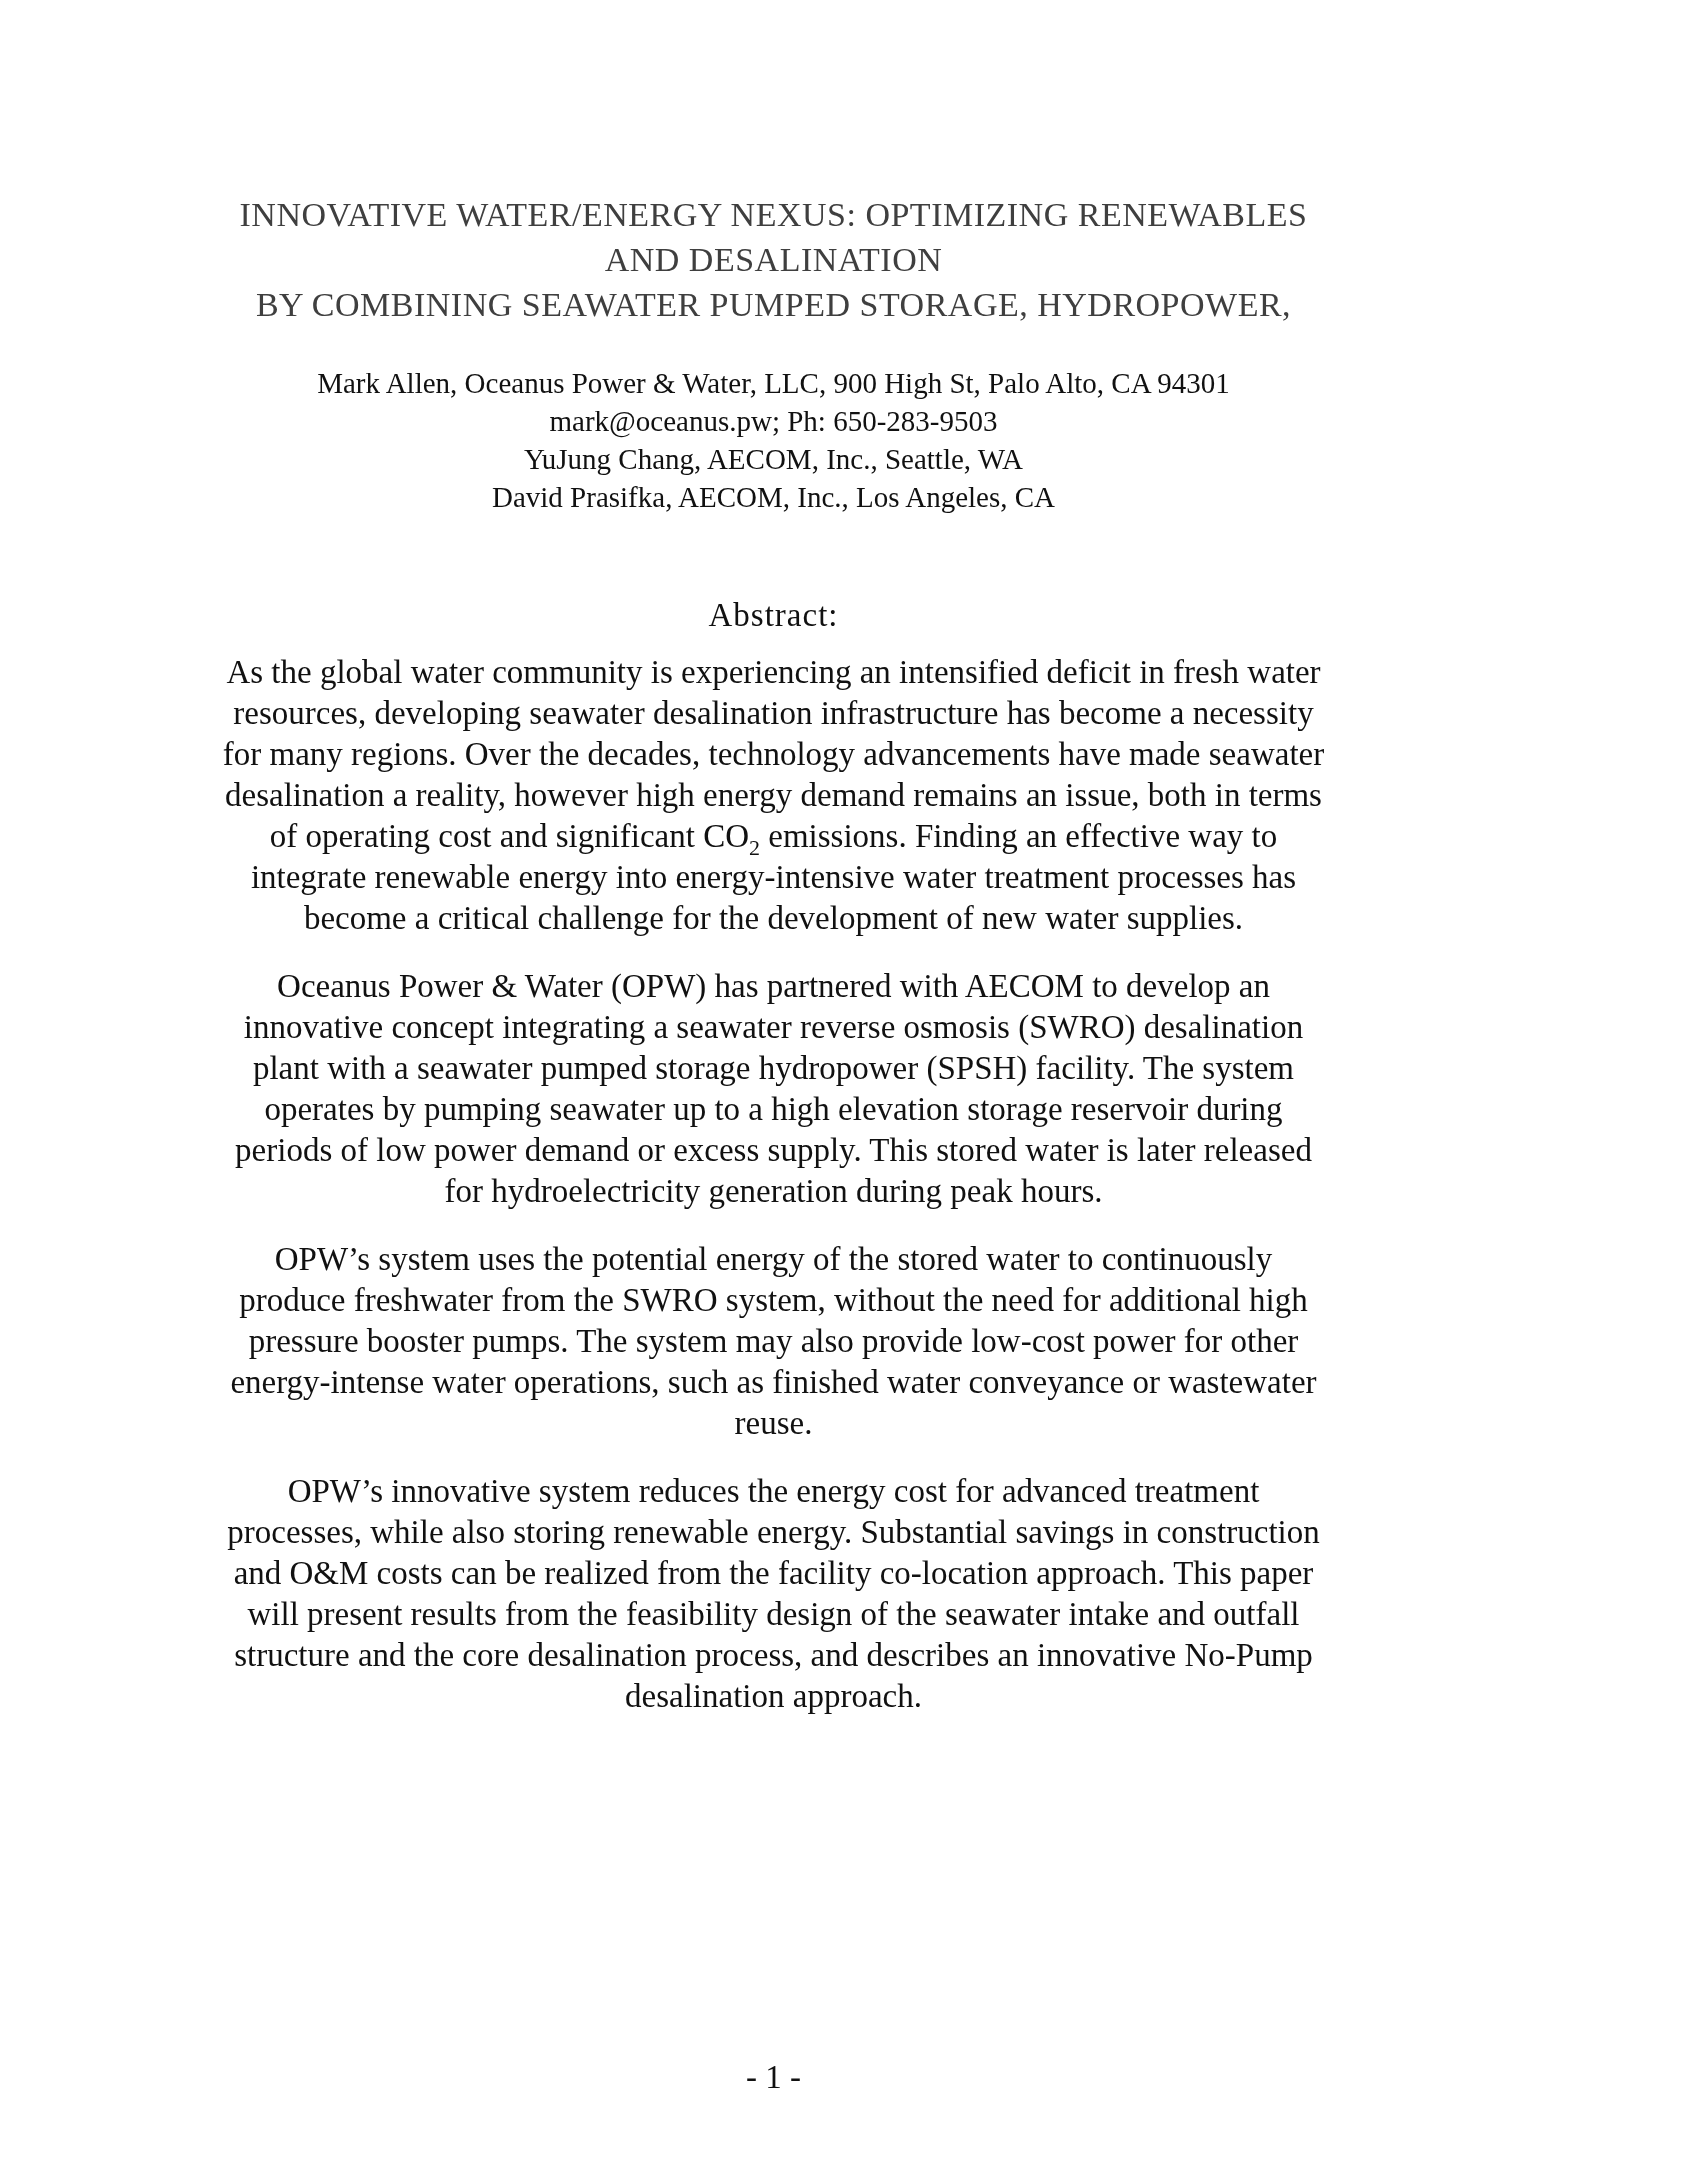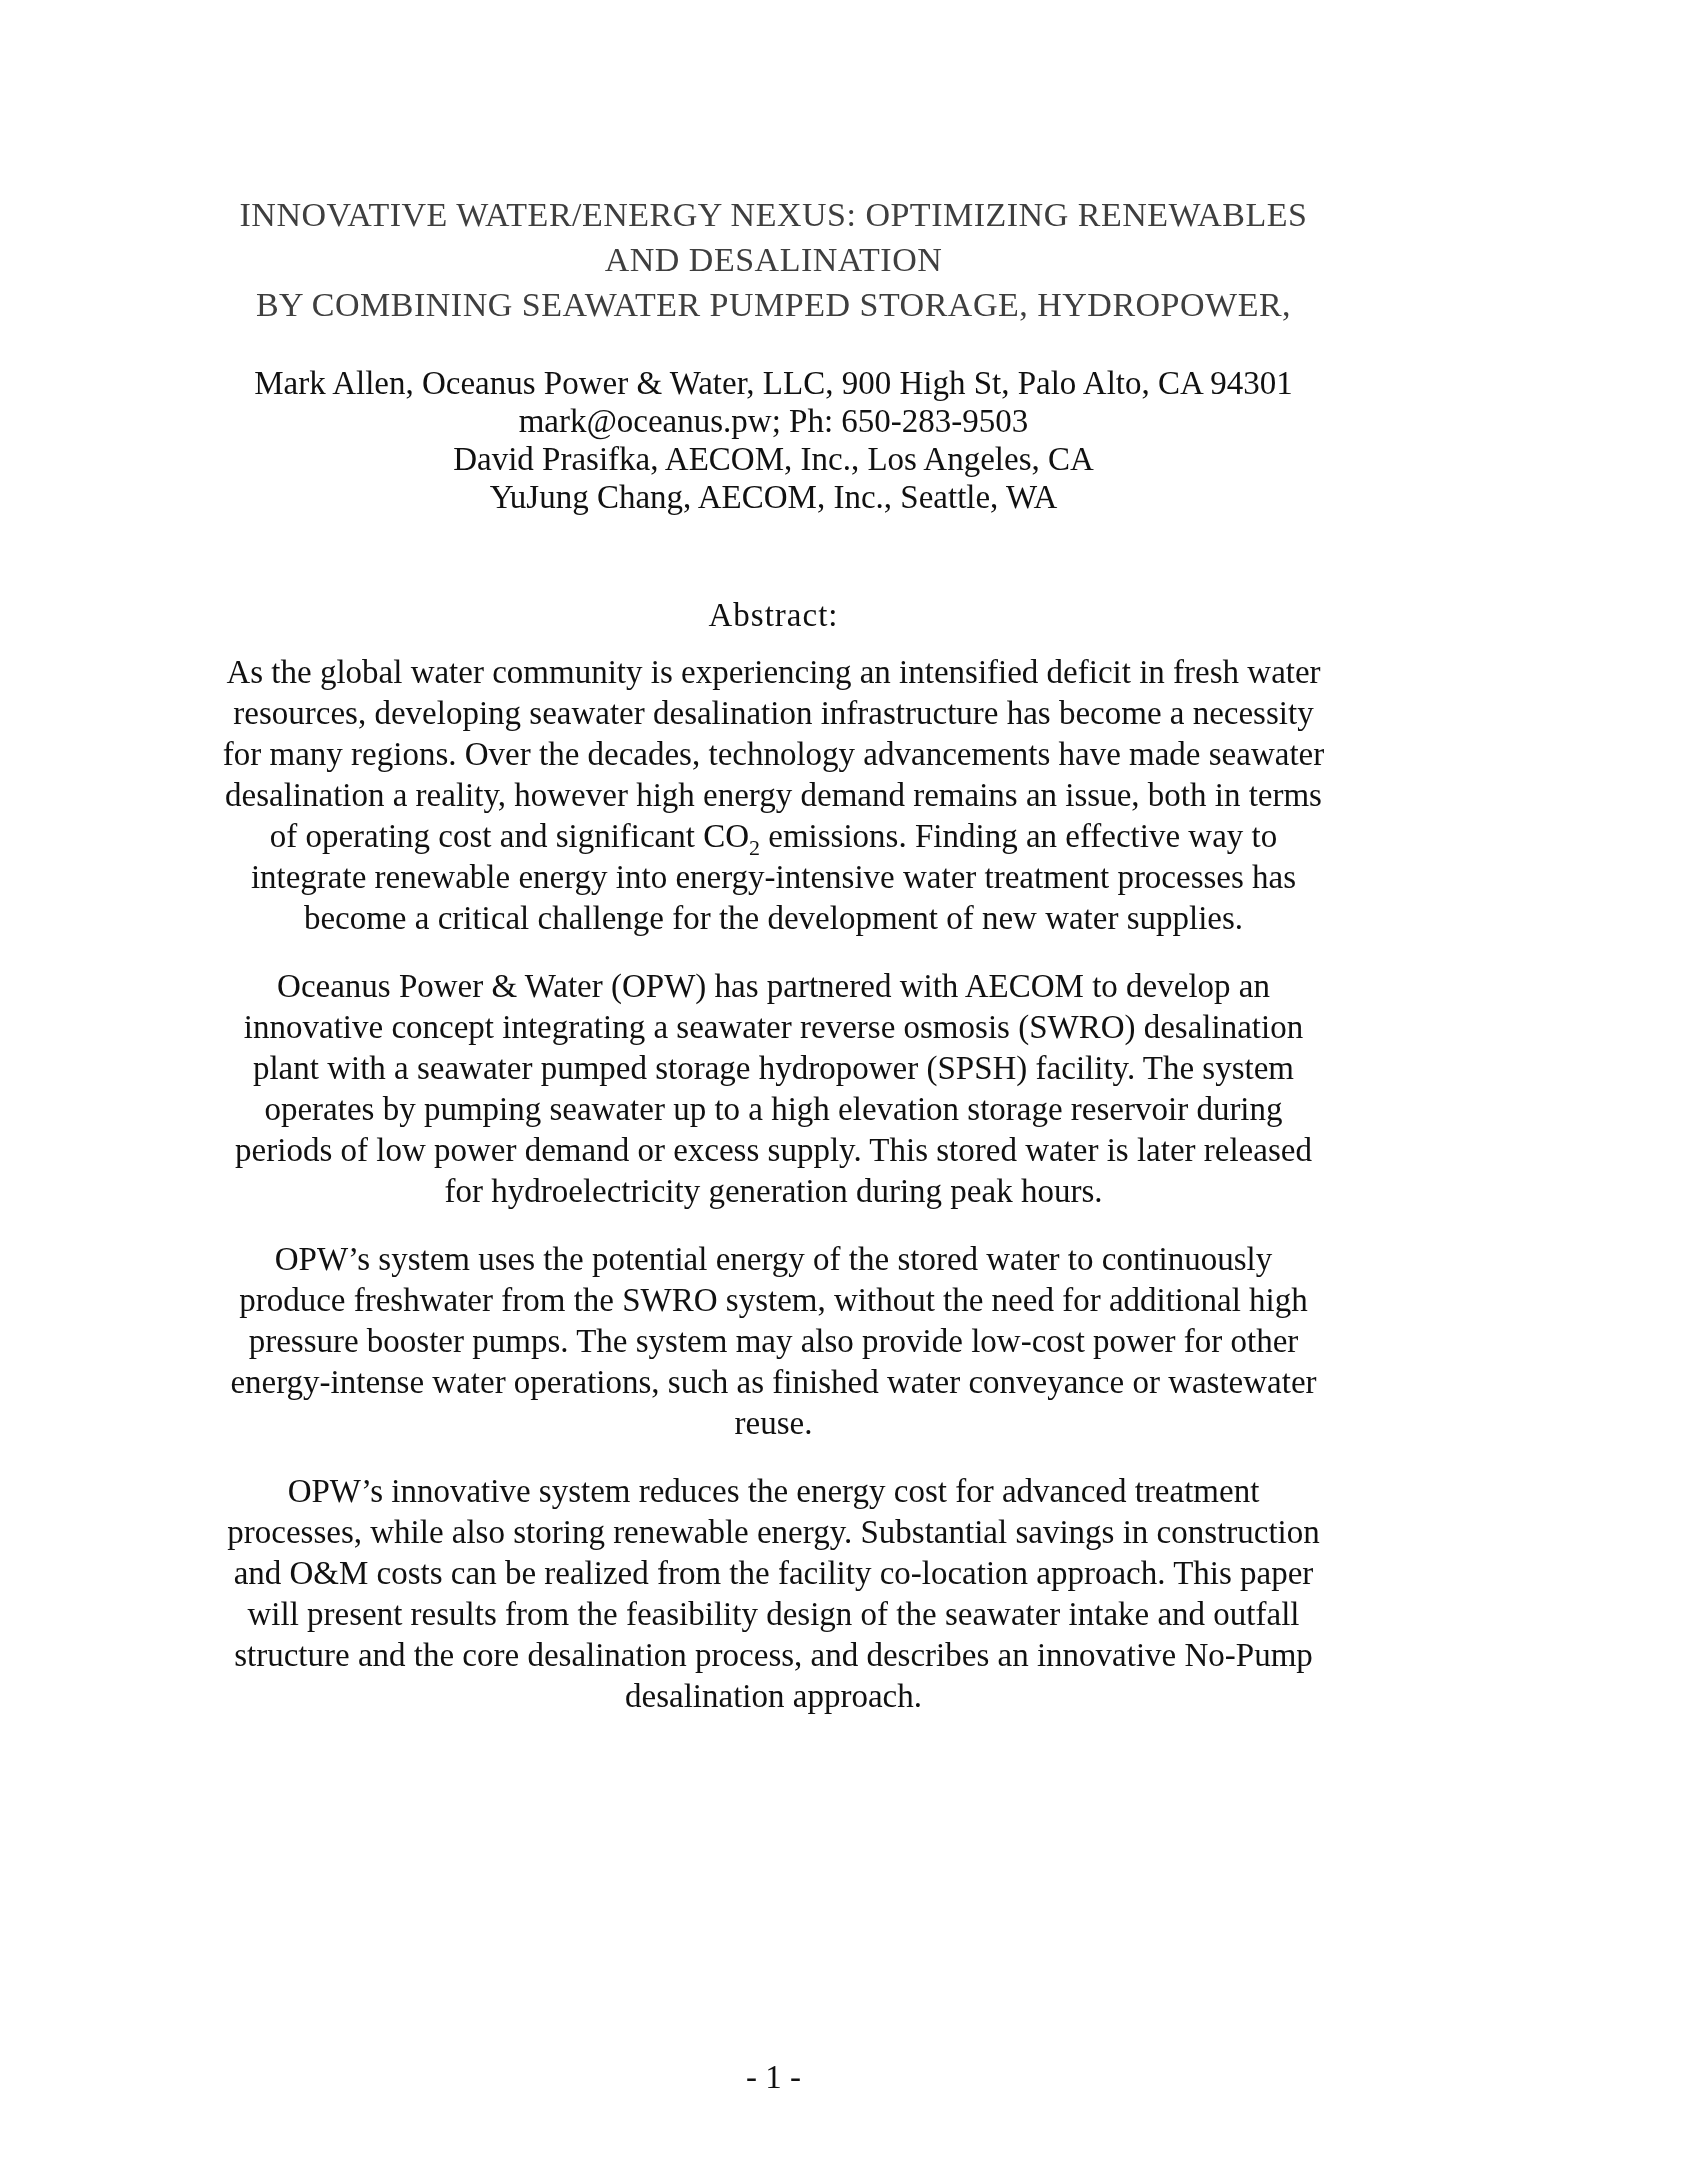--- a/index.html
+++ b/index.html
@@ -26,21 +26,21 @@
     font-size: 34px;
     line-height: 45px;
     white-space: nowrap;
     letter-spacing: 0.5px;
   }
   .author-block {
     margin-top: 37px;
     text-align: center;
   }
   .author-line {
-    font-size: 33px;
+    font-size: 29px;
     line-height: 38px;
   }
   .abstract-section {
     margin-top: 79px;
     text-align: center;
   }
   .abstract-label {
     font-size: 33px;
     line-height: 41px;
     letter-spacing: 1px;
@@ -75,22 +75,22 @@
 
   <header class="title-block">
     <div class="title-line">INNOVATIVE WATER/ENERGY NEXUS: OPTIMIZING RENEWABLES</div>
     <div class="title-line">AND DESALINATION</div>
     <div class="title-line">BY COMBINING SEAWATER PUMPED STORAGE, HYDROPOWER,</div>
   </header>
 
   <section class="author-block">
     <div class="author-line">Mark Allen, Oceanus Power &amp; Water, LLC, 900 High St, Palo Alto, CA 94301</div>
     <div class="author-line">mark@oceanus.pw; Ph: 650-283-9503</div>
+    <div class="author-line">YuJung Chang, AECOM, Inc., Seattle, WA</div>
     <div class="author-line">David Prasifka, AECOM, Inc., Los Angeles, CA</div>
-    <div class="author-line">YuJung Chang, AECOM, Inc., Seattle, WA</div>
   </section>
 
   <section class="abstract-section">
     <div class="abstract-label">Abstract:</div>
     <p><span>As the global water community is experiencing an intensified deficit in fresh water resources, developing seawater desalination infrastructure has become a necessity for many regions. Over the decades, technology advancements have made seawater desalination a reality, however high energy demand remains an issue, both in terms of operating cost and significant CO</span><sub class="co2-sub">2</sub><span> emissions. Finding an effective way to integrate renewable energy into energy-intensive water treatment processes has become a critical challenge for the development of new water supplies.</span></p>
     <p>Oceanus Power &amp; Water (OPW) has partnered with AECOM to develop an innovative concept integrating a seawater reverse osmosis (SWRO) desalination plant with a seawater pumped storage hydropower (SPSH) facility. The system operates by pumping seawater up to a high elevation storage reservoir during periods of low power demand or excess supply. This stored water is later released for hydroelectricity generation during peak hours.</p>
     <p>OPW’s system uses the potential energy of the stored water to continuously produce freshwater from the SWRO system, without the need for additional high pressure booster pumps. The system may also provide low-cost power for other energy-intense water operations, such as finished water conveyance or wastewater reuse.</p>
     <p>OPW’s innovative system reduces the energy cost for advanced treatment processes, while also storing renewable energy. Substantial savings in construction and O&amp;M costs can be realized from the facility co-location approach. This paper will present results from the feasibility design of the seawater intake and outfall structure and the core desalination process, and describes an innovative No-Pump desalination approach.</p>
   </section>
 

